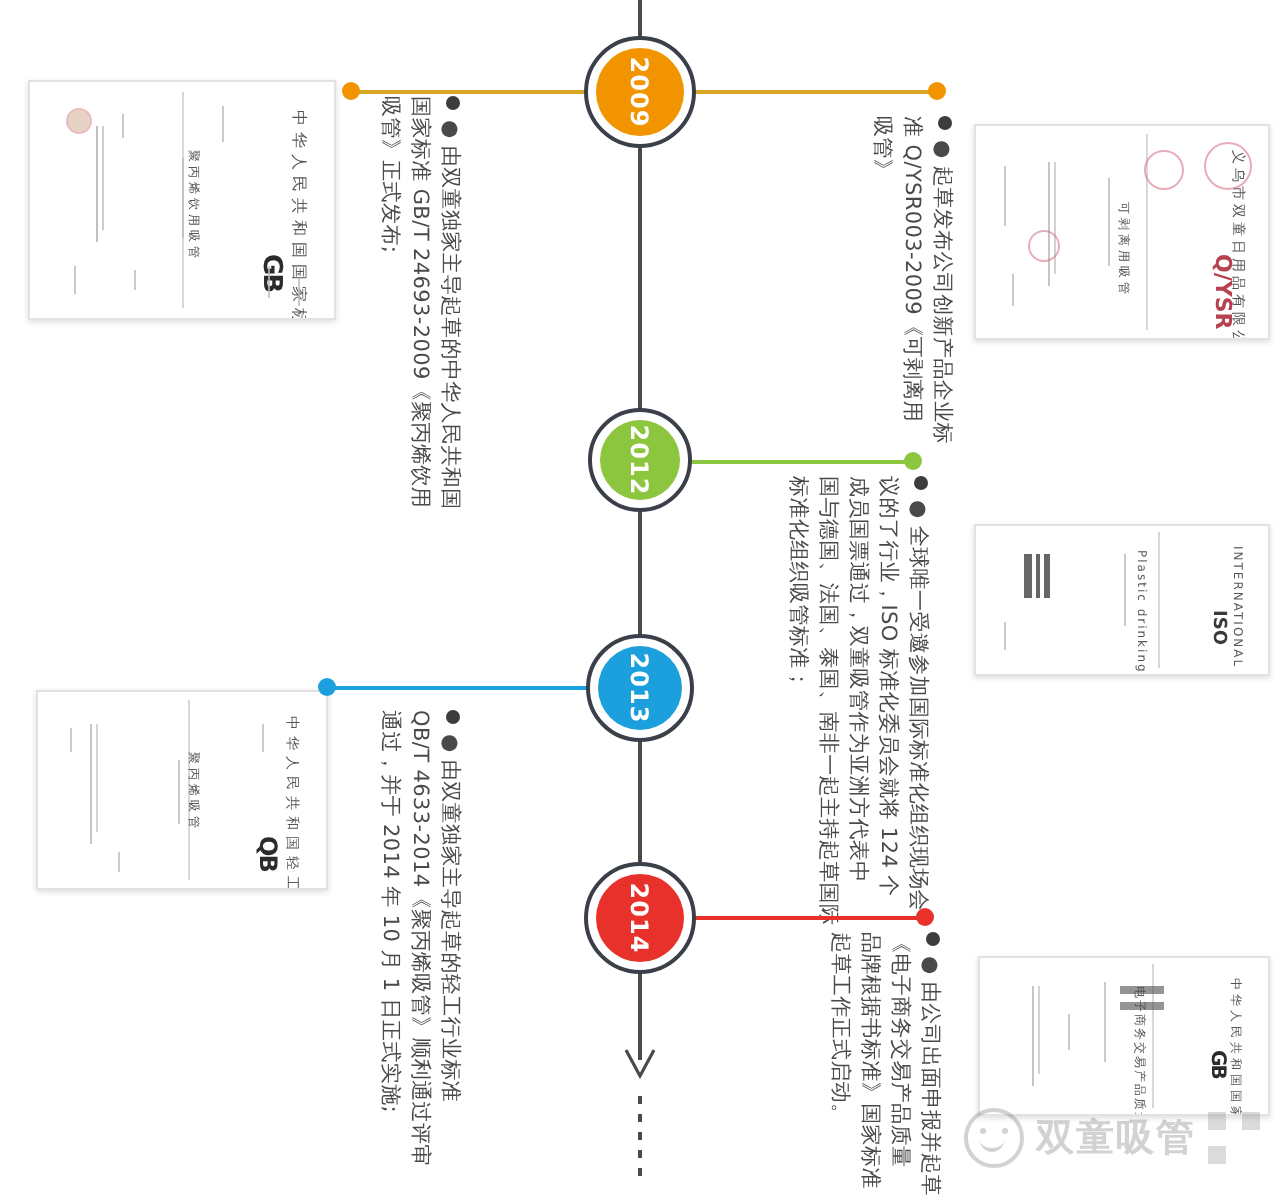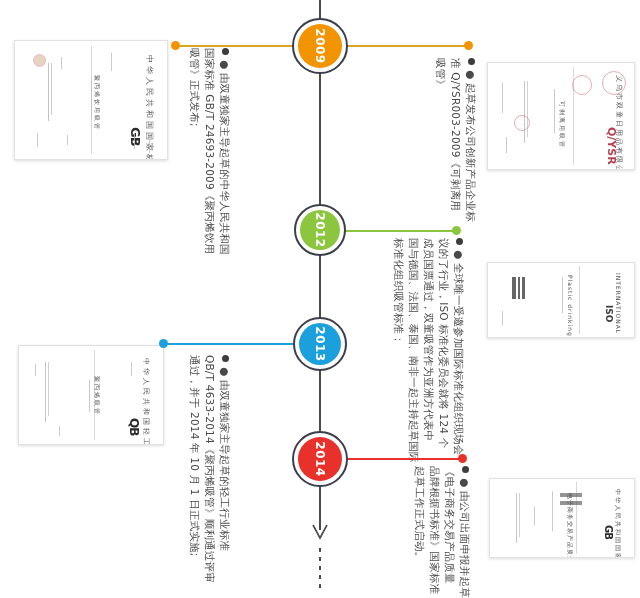--- a/index.html
+++ b/index.html
@@ -266,14 +266,21 @@
     <div class="gbmark" style="left:124px;top:46px;font-size:10px;">GB</div>
     <div class="vstack" style="left:84px;top:14px;font-size:6px;letter-spacing:1px;">电子商务交易产品质量</div>
     <div class="pseudo dark" style="left:70px;top:14px;width:22px;height:4px;opacity:.6;"></div>
     <div class="pseudo dark" style="left:70px;top:22px;width:22px;height:4px;opacity:.6;"></div>
     <div class="pseudo lite" style="left:62px;top:12px;width:1px;height:40px;"></div>
     <div class="pseudo" style="left:26px;top:14px;width:1px;height:50px;opacity:.5;"></div>
     <div class="pseudo" style="left:29px;top:14px;width:1px;height:44px;opacity:.4;"></div>
     <div class="pseudo lite" style="left:44px;top:28px;width:1px;height:18px;"></div>
   </div>
 
+  <div class="watermark">
+    <div class="wm-face">
+      <div class="wm-smile"></div>
+    </div>
+    <div class="wm-text">双童吸管</div>
+    <div class="wm-qr"></div>
+  </div>
 
 </div>
 
 </body></html>

